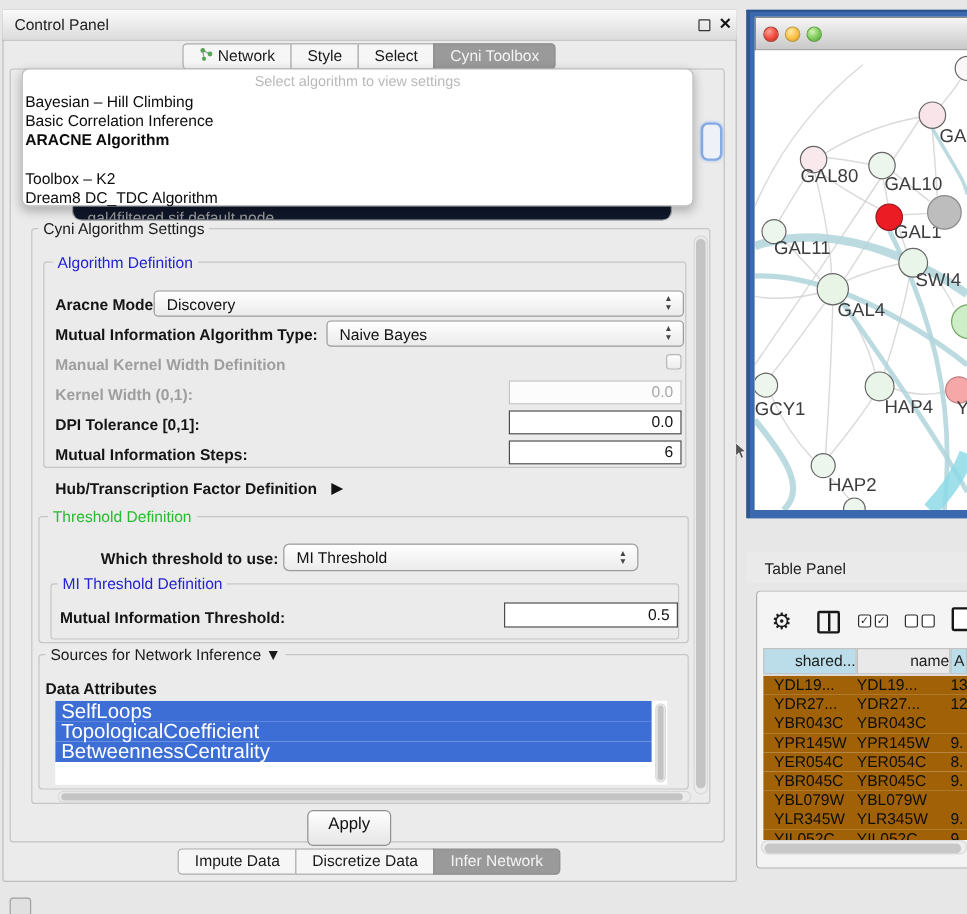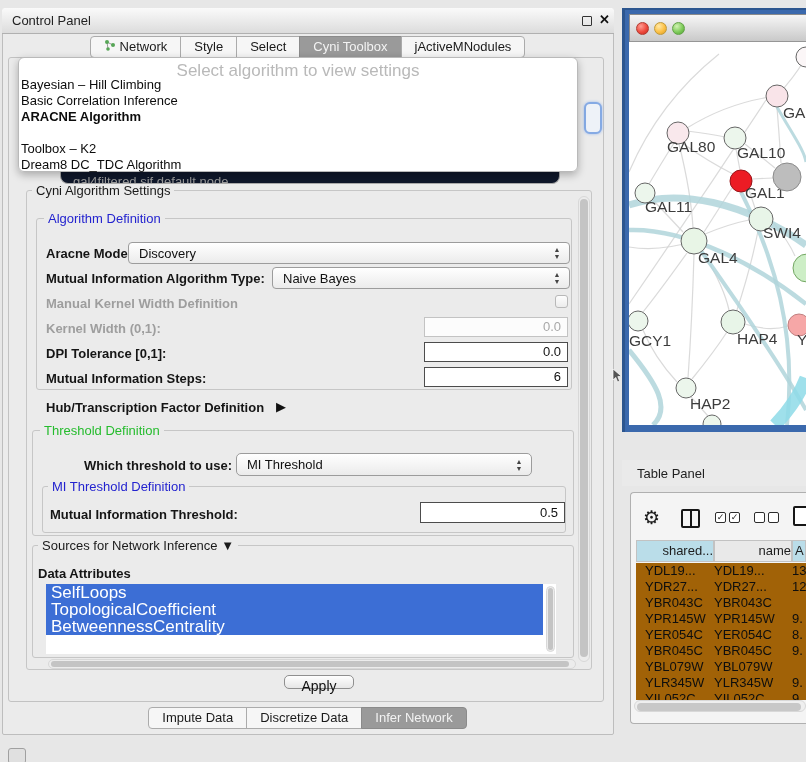--- a/index.html
+++ b/index.html
@@ -42,27 +42,27 @@
   .chk{width:13px;height:13px;border:1px solid #b8b8b8;border-radius:3px;background:linear-gradient(#fdfdfd,#ececec)}
 
   
   .sb-track{background:#ececec;border:1px solid #d8d8d8;border-radius:6px}
   .sb-thumb{background:#c4c4c4;border-radius:5px}
 
   
   #attr-list{left:46px;top:584px;width:510px;height:70px;background:#fff;overflow:hidden}
   .attr-item{height:17px;line-height:17px;background:#3c6ed5;color:#fff;font-size:17px;padding-left:5px;width:497px}
 
-  #apply-btn{left:284px;top:675px;width:70px;height:14px;background:linear-gradient(#fefefe,#e6e6e6);border:1px solid #8f8f8f;border-radius:5px;font-size:14px;text-align:center;line-height:20px;color:#111}
+  #apply-btn{left:256px;top:675px;width:70px;height:30px;background:linear-gradient(#fefefe,#e6e6e6);border:1px solid #8f8f8f;border-radius:5px;font-size:14px;text-align:center;line-height:20px;color:#111}
 
   #cp-bottom-tabs{left:2px;top:707px;width:612px;height:22px;display:flex;justify-content:center}
 
   
   #algo-dd{left:18px;top:57px;width:560px;height:115px;background:rgba(255,255,255,.97);border:1px solid #b9b9b9;border-radius:6px;box-shadow:0 3px 9px rgba(0,0,0,.28);z-index:30}
-  #algo-dd .prompt{position:absolute;top:3px;left:0;width:100%;text-align:center;color:#b9b9b9;font-size:17px}
+  #algo-dd .prompt{position:absolute;top:3px;left:0;width:100%;text-align:center;color:#b9b9b9;font-size:12px}
   #algo-dd .ddi{position:absolute;left:2px;font-size:13px;line-height:15.5px;white-space:nowrap;color:#0c0c0c}
   #algo-dd .ddi.bold{font-weight:bold}
   #combo-sliver{left:60px;top:171px;width:500px;height:13px;border:1px solid #aaa;border-top:none;border-radius:0 0 8px 8px;background:#0f172a;overflow:hidden;z-index:5}
   #combo-sliver span{position:absolute;left:12px;bottom:-6px;color:#9a9a9a;font-size:13px}
   #combo-frag{left:584px;top:102px;width:18px;height:32px;border:2px solid #85aae4;border-radius:6px;background:#eef2f8;box-shadow:0 0 3px #9bb9ec;z-index:4}
 
   
   #net-frame{left:622px;top:8px;width:184px;height:424px;background:#3b69ad;box-shadow:inset 3px 0 0 #2d568f, inset 0 2px 0 #2d568f}
   #net-inner{left:629px;top:14px;width:177px;height:411px;background:#fff;border:1px solid #8a8a8a;border-right:none}
   #net-titlebar{left:630px;top:15px;width:176px;height:27px;background:linear-gradient(#f6f6f6,#c9c9c9);border-bottom:1px solid #969696}
@@ -119,23 +119,20 @@
     <span>Network</span>
   </div>
   <div class="tab">
       <span>Style</span>
     </div>
   <div class="tab">
       <span>Select</span>
     </div>
   <div class="tab sel">
       <span>Cyni Toolbox</span>
-    </div>
-  <div class="tab">
-      <span>jActiveMNodules</span>
     </div>
 </div>
 
 <div class="abs" id="cp-content"></div>
 
 <div class="abs grp" style="left:26px;top:190px;width:566px;height:480px"></div>
 <span class="abs legend" style="left:32px;top:183px">Cyni Algorithm Settings</span>
 <div class="abs sb-track" style="left:578px;top:196px;width:12px;height:466px">
   <div class="sb-thumb" style="position:absolute;left:1px;top:2px;width:8px;height:458px"></div>
 </div>

